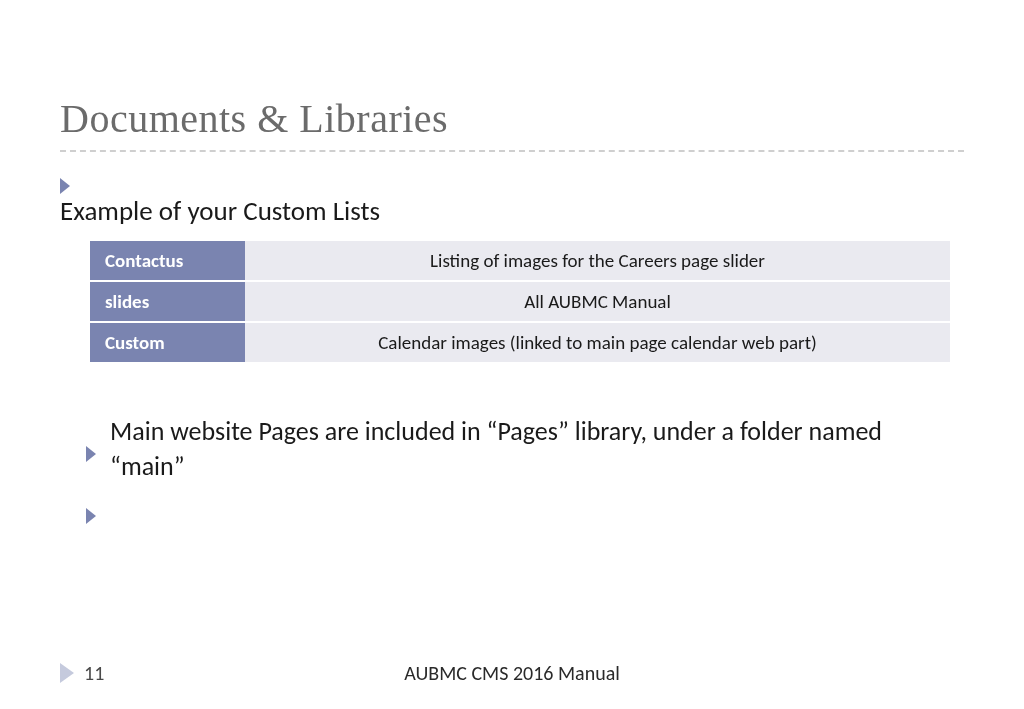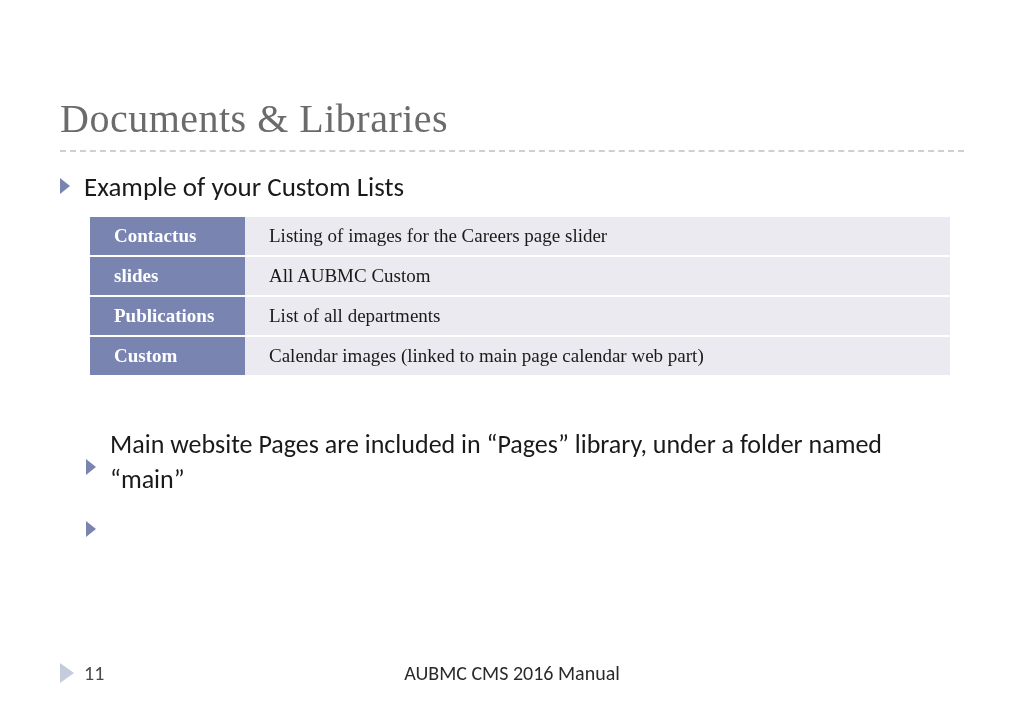--- a/index.html
+++ b/index.html
@@ -25,20 +25,21 @@
   }
   .title-divider {
     border: none;
     border-top: 2px dashed #cfcfcf;
     margin-bottom: 18px;
   }
   .section-row {
     display: flex;
     align-items: flex-start;
     margin-bottom: 14px;
+    flex-direction: column;
   }
   .arrow-bullet {
     width: 0; height: 0;
     border-top: 8px solid transparent;
     border-bottom: 8px solid transparent;
     border-left: 10px solid #7a84b0;
     margin-top: 8px;
     margin-right: 14px;
     flex-shrink: 0;
   }
@@ -48,35 +49,35 @@
   }
   .table-wrap {
     margin-left: 30px;
     margin-bottom: 50px;
   }
   table {
     border-collapse: collapse;
     width: 860px;
   }
   td {
-    padding: 8px 24px;
+    padding: 8px 15px;
     font-size: 19px;
     color: #1a1a1a;
-    font-family: Liberation Serif, serif;
   }
   td.label {
     background: #7a84b0;
     color: #ffffff;
     font-weight: 600;
     width: 155px;
     border-bottom: 2px solid #ffffff;
   }
   td.desc {
     background: #eaeaf0;
     border-bottom: 2px solid #ffffff;
+    text-align: center;
   }
   .bullets {
     margin-left: 26px;
   }
   .bullet-row {
     display: flex;
     align-items: center;
     margin-bottom: 14px;
   }
   .bullet-row .arrow-bullet {
@@ -130,25 +131,21 @@
 
   <div class="table-wrap">
     <table>
       <tbody>
           <tr>
         <td class="label">Contactus</td>
         <td class="desc">Listing of images for the Careers page slider</td>
       </tr>
       <tr>
         <td class="label">slides</td>
-        <td class="desc">All AUBMC Custom</td>
-      </tr>
-      <tr>
-        <td class="label">Publications</td>
-        <td class="desc">List of all departments</td>
+        <td class="desc">All AUBMC Manual</td>
       </tr>
       <tr>
         <td class="label">Custom</td>
         <td class="desc">Calendar images (linked to main page calendar web part)</td>
       </tr>
     </tbody>
       </table>
   </div>
 
   <div class="bullets">

